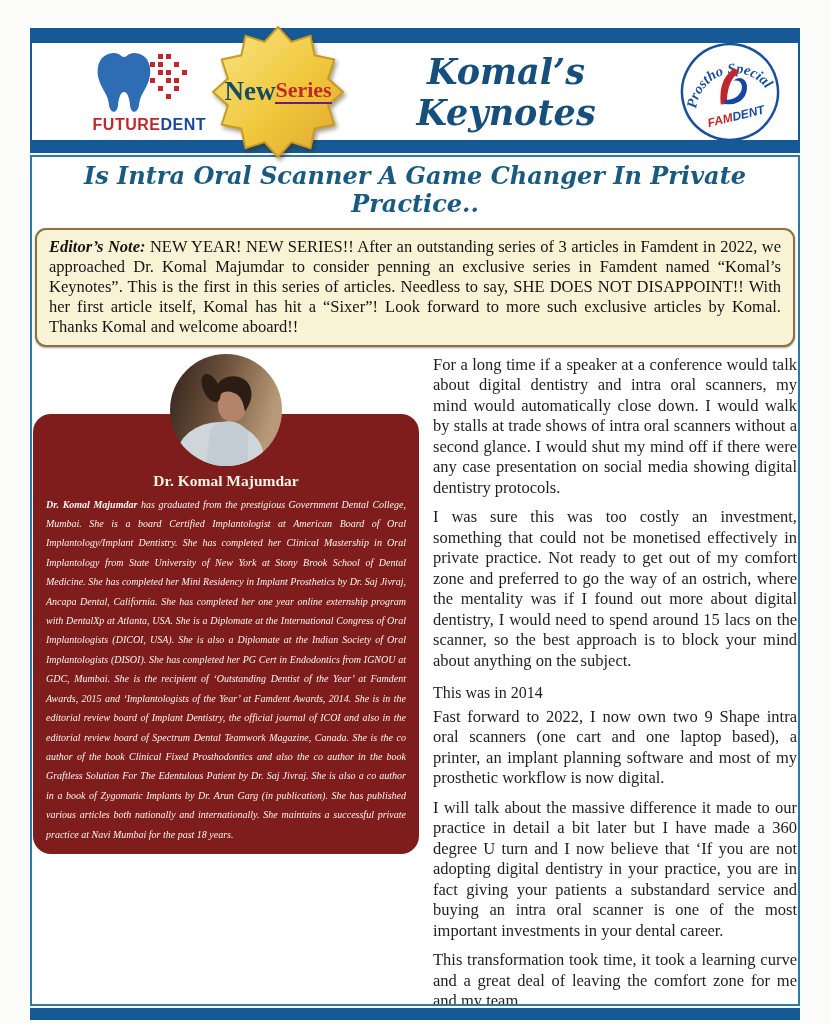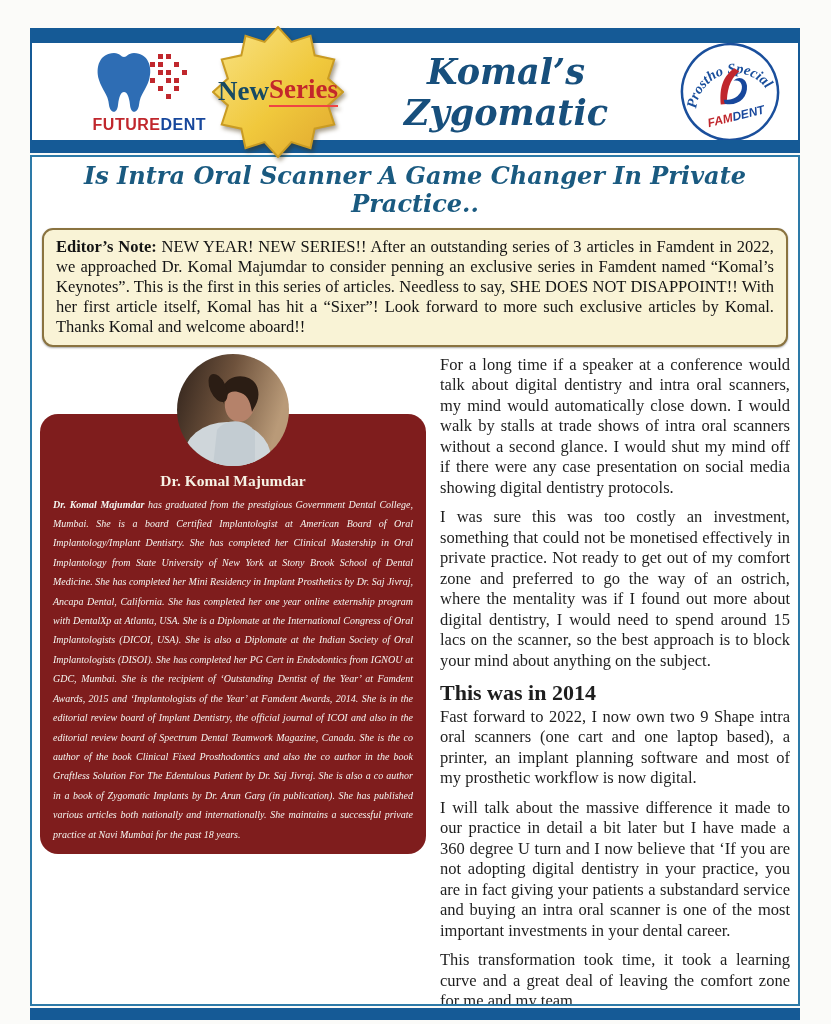--- a/index.html
+++ b/index.html
@@ -20,45 +20,45 @@
   .bottom-bar { position:absolute; left:30px; right:31px; bottom:4px; height:12px; background:#155a96; }
 
   .logo-futuredent { margin-left:24px; width:150px; text-align:right; }
   .logo-futuredent .wordmark { font-family:"Liberation Sans",sans-serif; font-weight:bold; font-size:16px; letter-spacing:.5px; margin-top:-4px; }
   .logo-futuredent .wm-future { color:#c0272d; }
   .logo-futuredent .wm-dent   { color:#17479c; }
 
   .badge-wrap { margin-left:6px; position:relative; width:132px; height:132px; z-index:3; filter:drop-shadow(2px 3px 2px rgba(60,40,0,.45)); }
   .badge-text { position:absolute; inset:0; display:flex; flex-direction:row; align-items:center; justify-content:center; line-height:1.02; }
   .badge-line1 { color:#174a63; font-weight:bold; font-size:27px; font-family:"Liberation Serif",serif; }
-  .badge-line2 { color:#c3272b; font-weight:bold; font-size:27px; font-family:"Liberation Serif",serif; border-bottom:2px solid #ef4444; padding-bottom:1px;}
+  .badge-line2 { color:#c3272b; font-weight:bold; font-size:22px; font-family:"Liberation Serif",serif; border-bottom:2px solid #701a75; padding-bottom:1px;}
 
   .kk-title { flex:1; text-align:center; font-family:"DejaVu Serif",serif;
               font-weight:bold; font-style:italic; font-size:35px; color:#174f7c; padding-right:10px; }
 
   .seal-wrap { width:104px; height:104px; margin-right:16px; }
 
   
   .content-frame { position:absolute; left:30px; right:31px; top:155px; bottom:18px;
-                   background:#ffffff; border:2px solid #2d7aa8; padding:3px 7px; overflow:hidden; }
+                   background:#ffffff; border:2px solid #2d7aa8; padding:3px 0; overflow:hidden; }
   .article-title { text-align:center; color:#1a5a80; font-style:italic; font-weight:bold;
                    font-size:24px; line-height:1.18; margin-top:2px;
                    font-family:"DejaVu Serif",serif; }
 
   .editors-note { margin:9px 3px 4px; background:#f9f3d6; border:2px solid #8a7340;
                   border-radius:11px; padding:7px 12px 8px;
                   font-size:16.5px; line-height:20px; text-align:justify; color:#141414;
                   box-shadow:0 1px 2px rgba(0,0,0,.35); }
-  .editors-note .en-label { font-weight:bold; }
+  .editors-note .en-label { font-weight:bold; font-style:italic; }
 
   .columns { display:flex; gap:14px; margin-top:4px; padding:0 1px; }
   .left-col  { width:386px; position:relative; }
   .right-col { flex:1; font-size:16.5px; line-height:20.5px; text-align:justify; color:#1e1e1e; padding-top:4px; }
   .right-col p { margin:0 0 9px; }
-  .right-col .section-heading { font-weight:bold; margin:12px 0 3px; font-size:22px; }
+  .right-col .section-heading { font-weight:normal; margin:12px 0 3px; font-size:16px; }
 
   .photo { width:112px; height:112px; border-radius:50%; overflow:hidden;
            margin:3px auto 0; position:relative; z-index:2; }
   .bio-box { background:#7f1d1d; border-radius:18px; margin-top:-52px;
              padding:58px 13px 10px; color:#ffffff; }
   .bio-name { text-align:center; font-weight:bold; font-size:15.5px; margin-bottom:5px; color:#f6f1e4; }
   .bio-text { font-style:italic; font-size:10px; line-height:19.4px; text-align:justify; color:#f4f4ef; }
   .bio-intro { font-weight:bold; }
 </style>
 </head>
@@ -103,21 +103,21 @@
           </linearGradient>
         </defs>
         <polygon points="129,65 114.3,78.2 120.4,97 101.1,101.1 97,120.4 78.2,114.3 65,129 51.8,114.3 33,120.4 28.9,101.1 9.6,97 15.7,78.2 1,65 15.7,51.8 9.6,33 28.9,28.9 33,9.6 51.8,15.7 65,1 78.2,15.7 97,9.6 101.1,28.9 120.4,33 114.3,51.8" fill="url(#gold)" stroke="#c99b23" stroke-width="2"></polygon>
       </svg>
       <div class="badge-text">
         <span class="badge-line1">New</span>
         <span class="badge-line2">Series</span>
       </div>
     </div>
 
-    <div class="kk-title">Komal’s Zygomatic</div>
+    <div class="kk-title">Komal’s Keynotes</div>
 
     <div class="seal-wrap">
       <svg width="104" height="104" viewBox="0 0 104 104">
         <g transform="rotate(-14 52 52)">
           <circle cx="52" cy="52" r="48" fill="#ffffff" stroke="#1a4f9c" stroke-width="2.5"></circle>
           <defs>
               <path id="arcTop" d="M 14,64 A 39,39 0 0 1 90,64"></path>
             </defs>
           <text font-family="Liberation Serif, serif" font-size="14.5" font-weight="bold" font-style="italic" fill="#1a4f9c">
             <textPath href="#arcTop" startOffset="4">Prostho Special</textPath>

